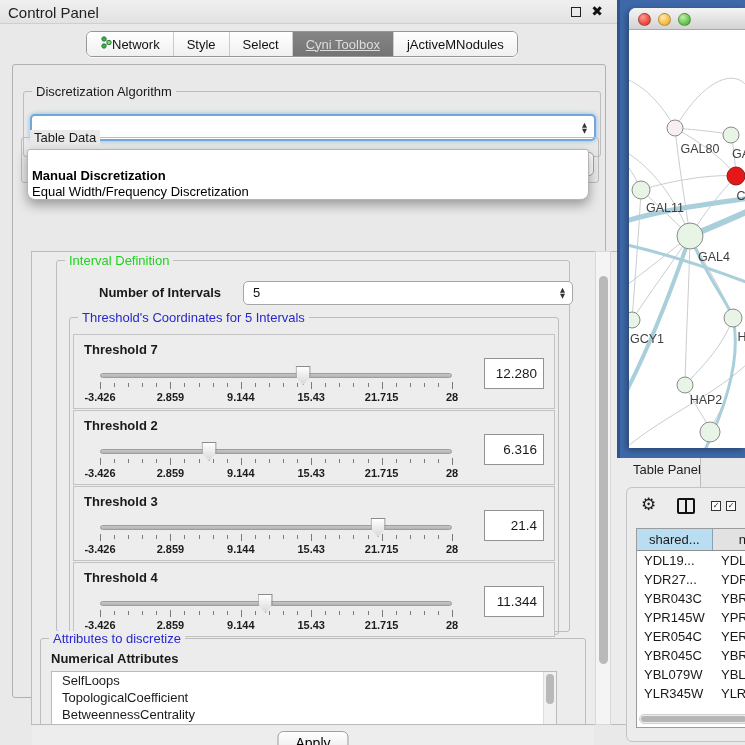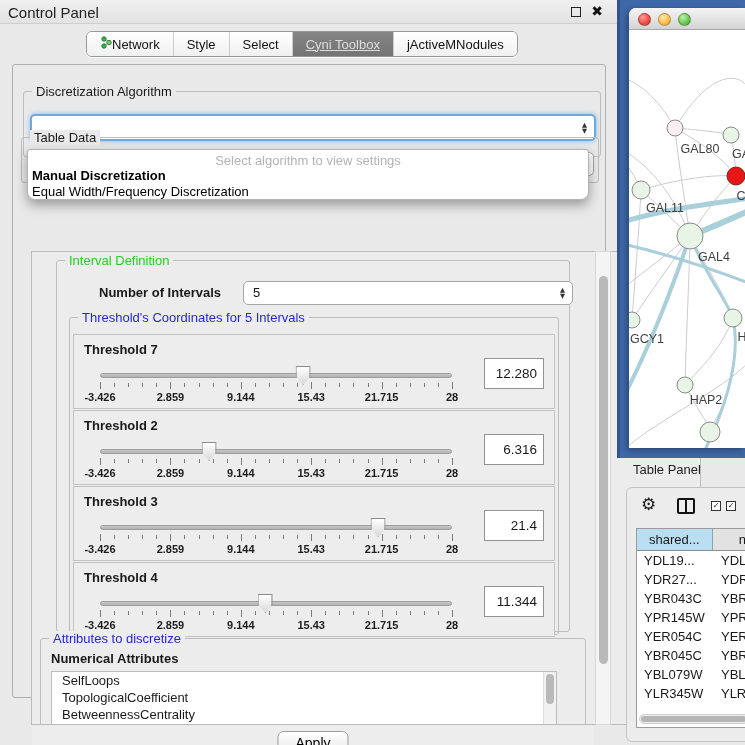--- a/index.html
+++ b/index.html
@@ -180,21 +180,20 @@
 
       <div class="group" style="left:8px; top:72px; width:578px; height:46px;">
         <span class="gtitle">Table Data</span>
         <div class="combo" style="left:6px; top:14px; width:566px; height:24px;">
           <span>galFiltered.sif default node</span>
           <div class="spin">▲<br>▼</div>
         </div>
       </div>
 
       <div id="algo-popup">
-        <div class="prompt">Select algorithm to view settings</div>
       <div class="popt b" style="top: 18px;">Manual Discretization</div>
           <div class="popt" style="top: 34px;">Equal Width/Frequency Discretization</div>
         </div>
 
       <div id="scrollpanel">
         <div class="group" id="intervalgroup">
           <span class="gtitle green">Interval Definition</span>
           <span id="numlabel">Number of Intervals</span>
           <div class="combo" id="numspinner">
             <span>5</span>

